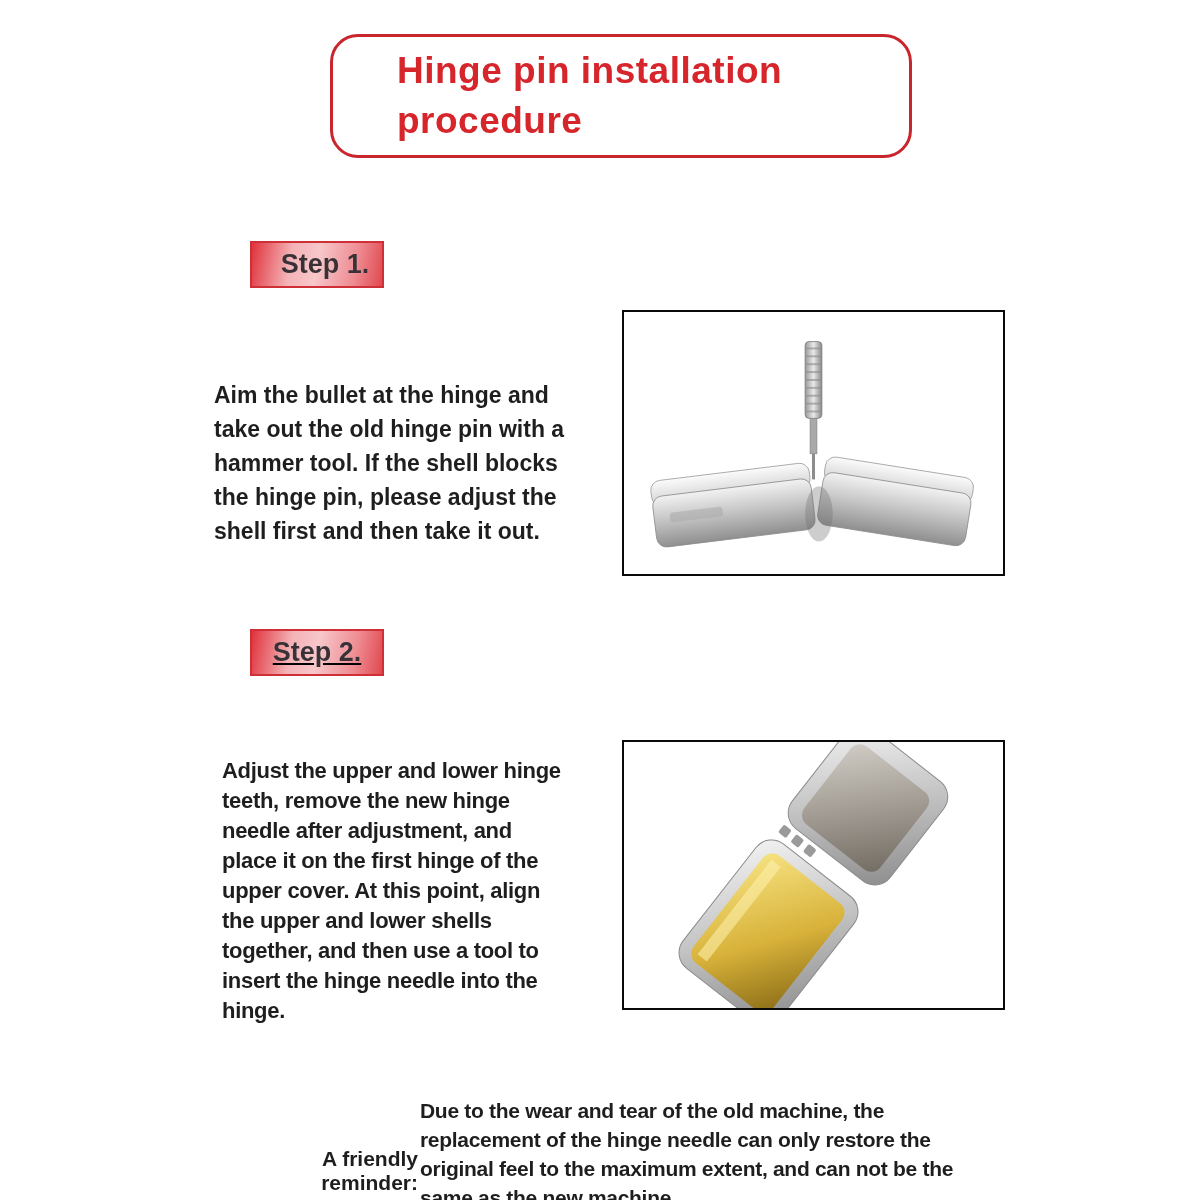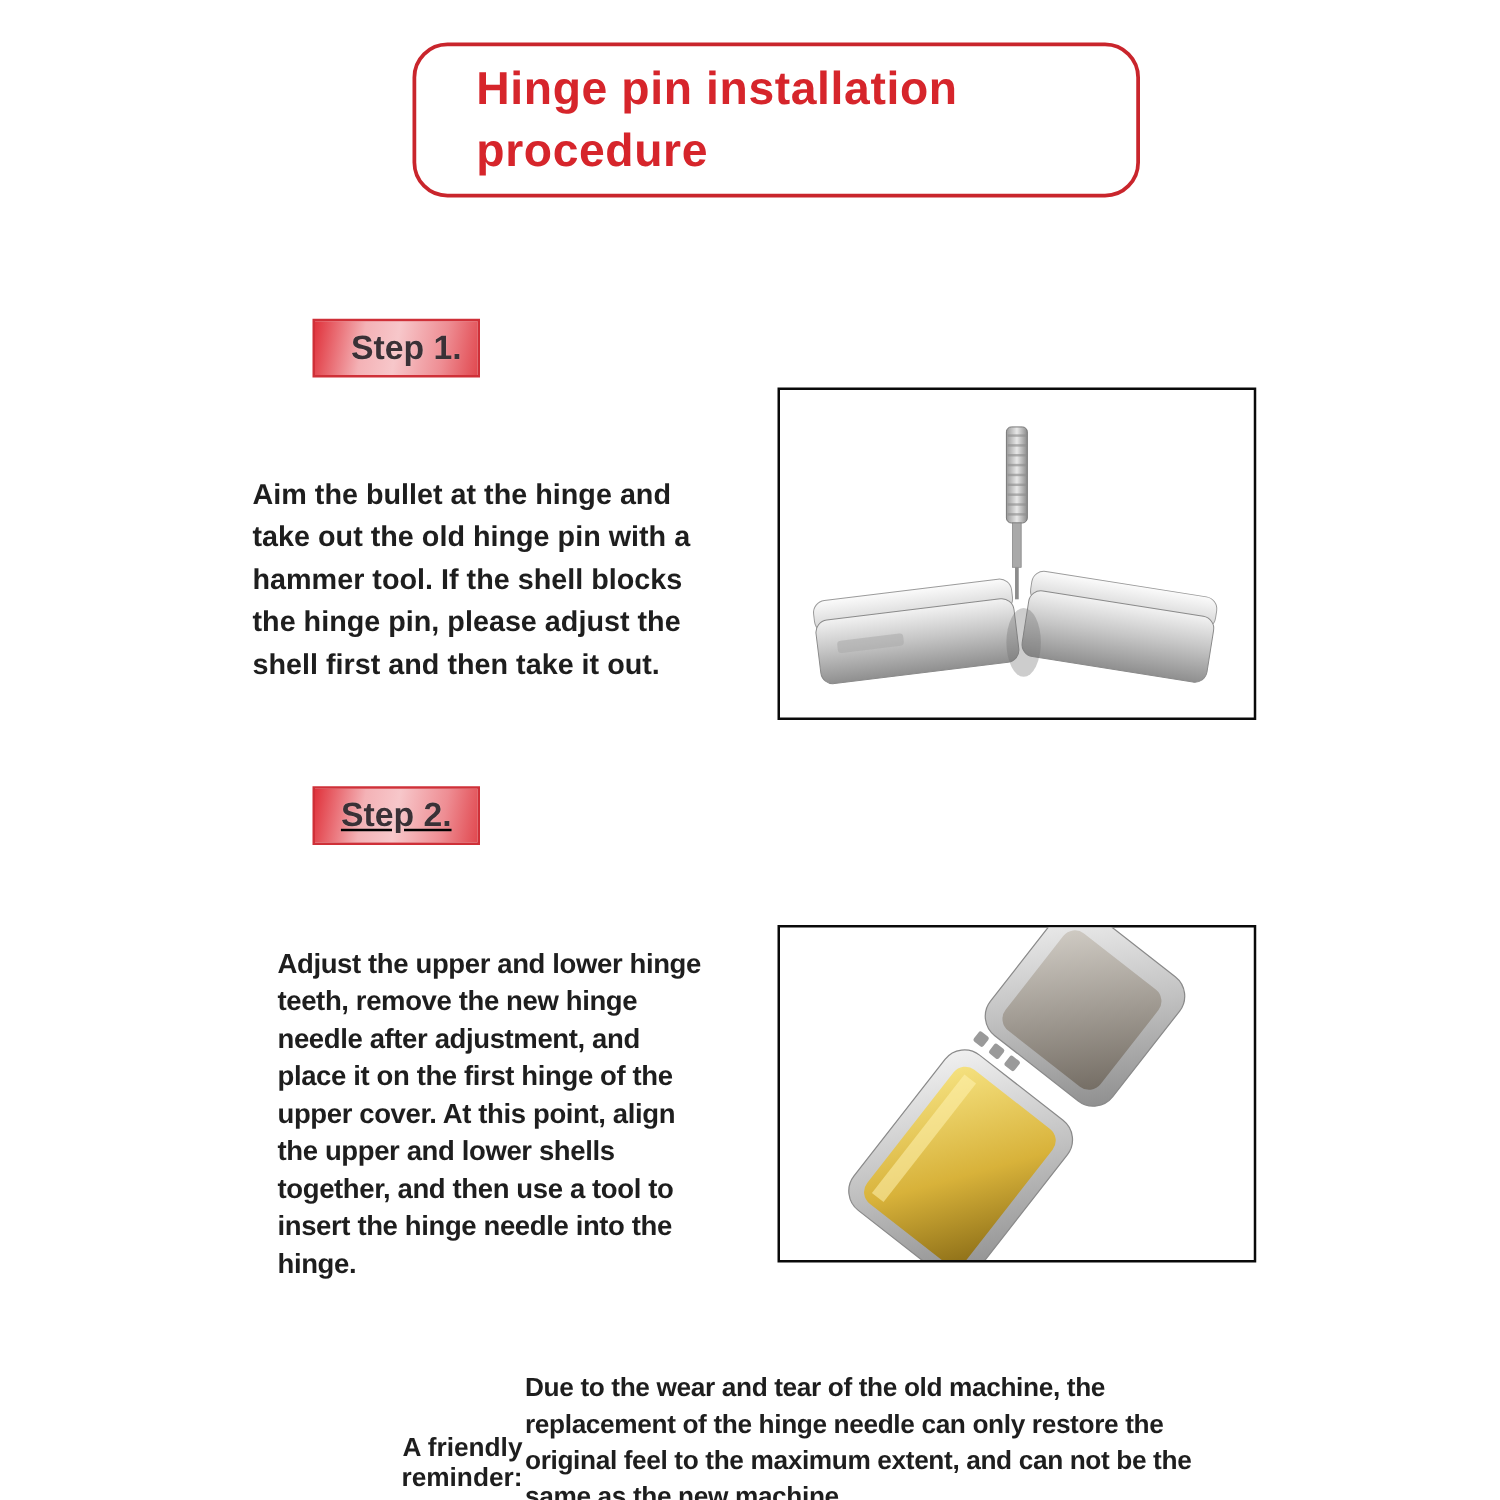--- a/index.html
+++ b/index.html
@@ -22,21 +22,21 @@
     left: 330px;
     top: 34px;
     width: 582px;
     height: 124px;
     border: 3px solid #c9252c;
     border-radius: 28px;
     box-sizing: border-box;
     display: flex;
     flex-direction: column;
     justify-content: center;
-    padding-left: 48px;
+    padding-left: 64px;
   }
   .title-line {
     color: #d6252b;
     font-size: 37px;
     font-weight: 600;
     line-height: 50px;
     letter-spacing: 0.5px;
   }
 
   
@@ -50,32 +50,32 @@
     display: flex;
     align-items: center;
     justify-content: center;
   }
   .step-badge .step-label {
     color: #3a3136;
     font-size: 27px;
     font-weight: 600;
     text-shadow: 0 0 1px rgba(255,255,255,0.4);
   }
-  #step1-badge { left: 250px; top: 255px; padding-left: 16px; }
+  #step1-badge { left: 250px; top: 241px; padding-left: 16px; }
   #step2-badge { left: 250px; top: 629px; text-decoration: underline; }
 
   
   .step-text {
     position: absolute;
     color: #1e1e1e;
     font-weight: bold;
     text-align: left;
   }
   #step1-text {
-    left: 202px;
+    left: 214px;
     top: 378px;
     width: 352px;
     font-size: 23px;
     line-height: 34px;
   }
   #step2-text {
     left: 202px;
     top: 756px;
     width: 348px;
     font-size: 22px;

